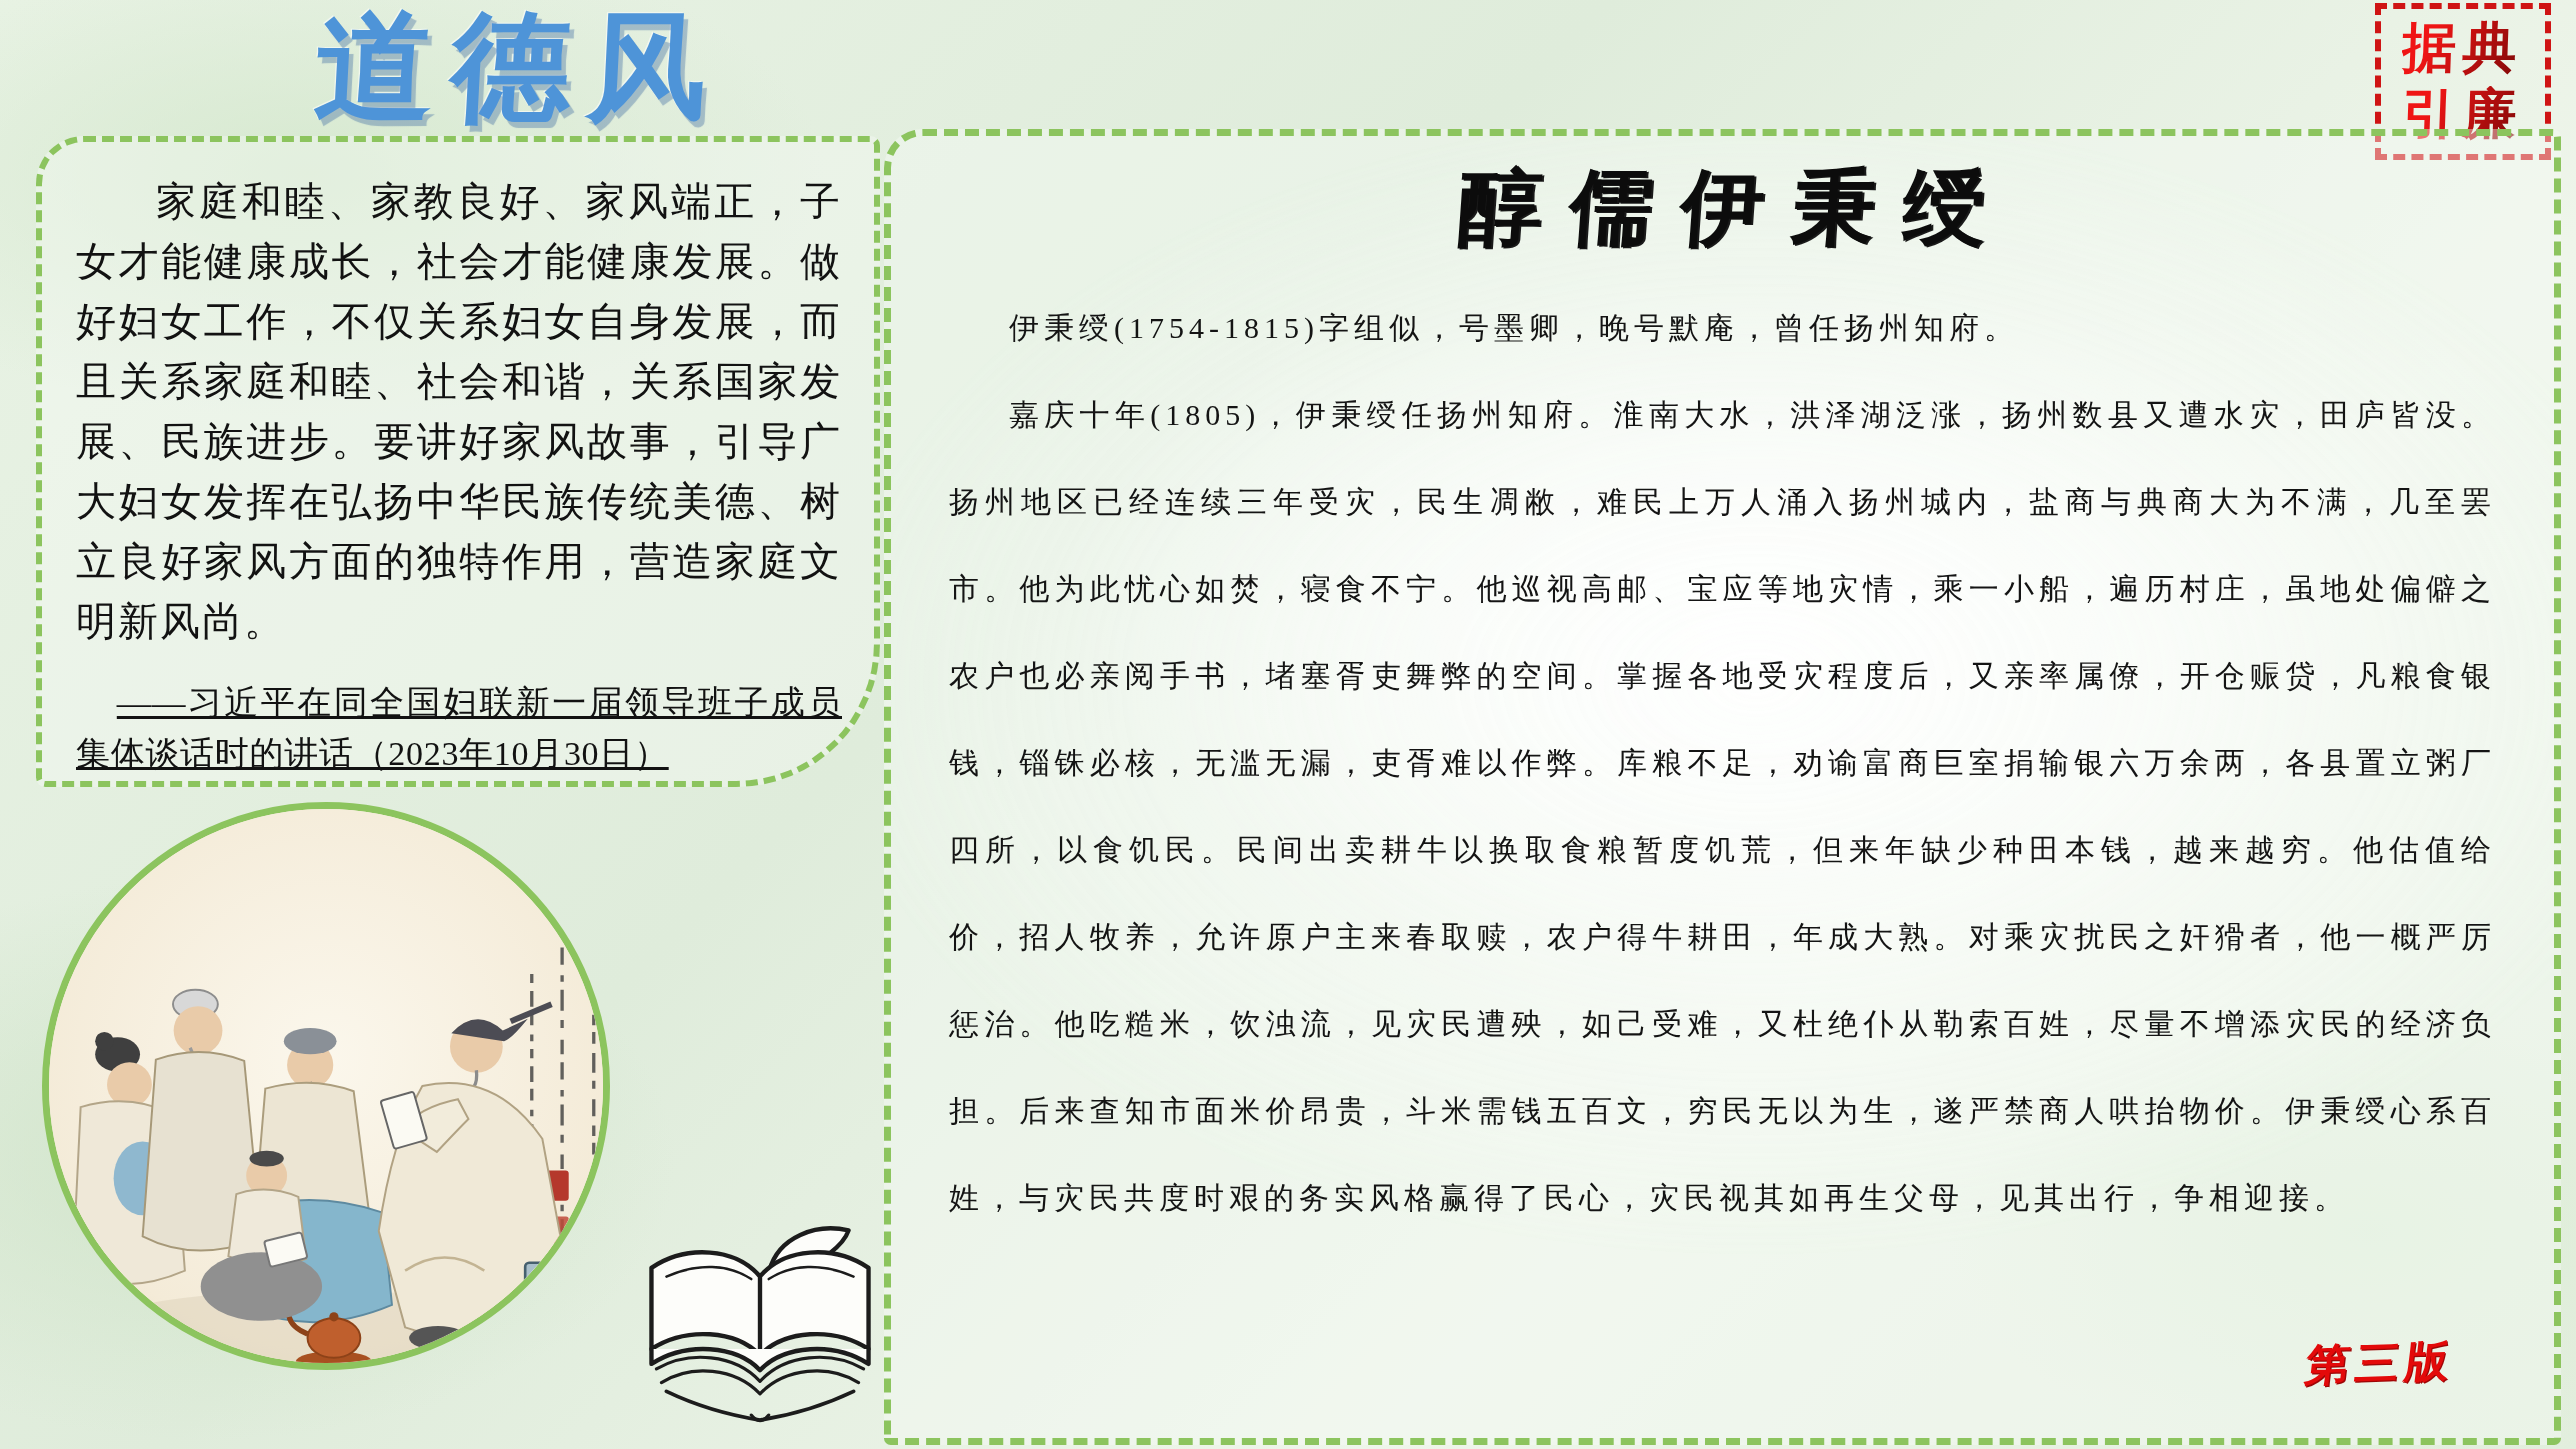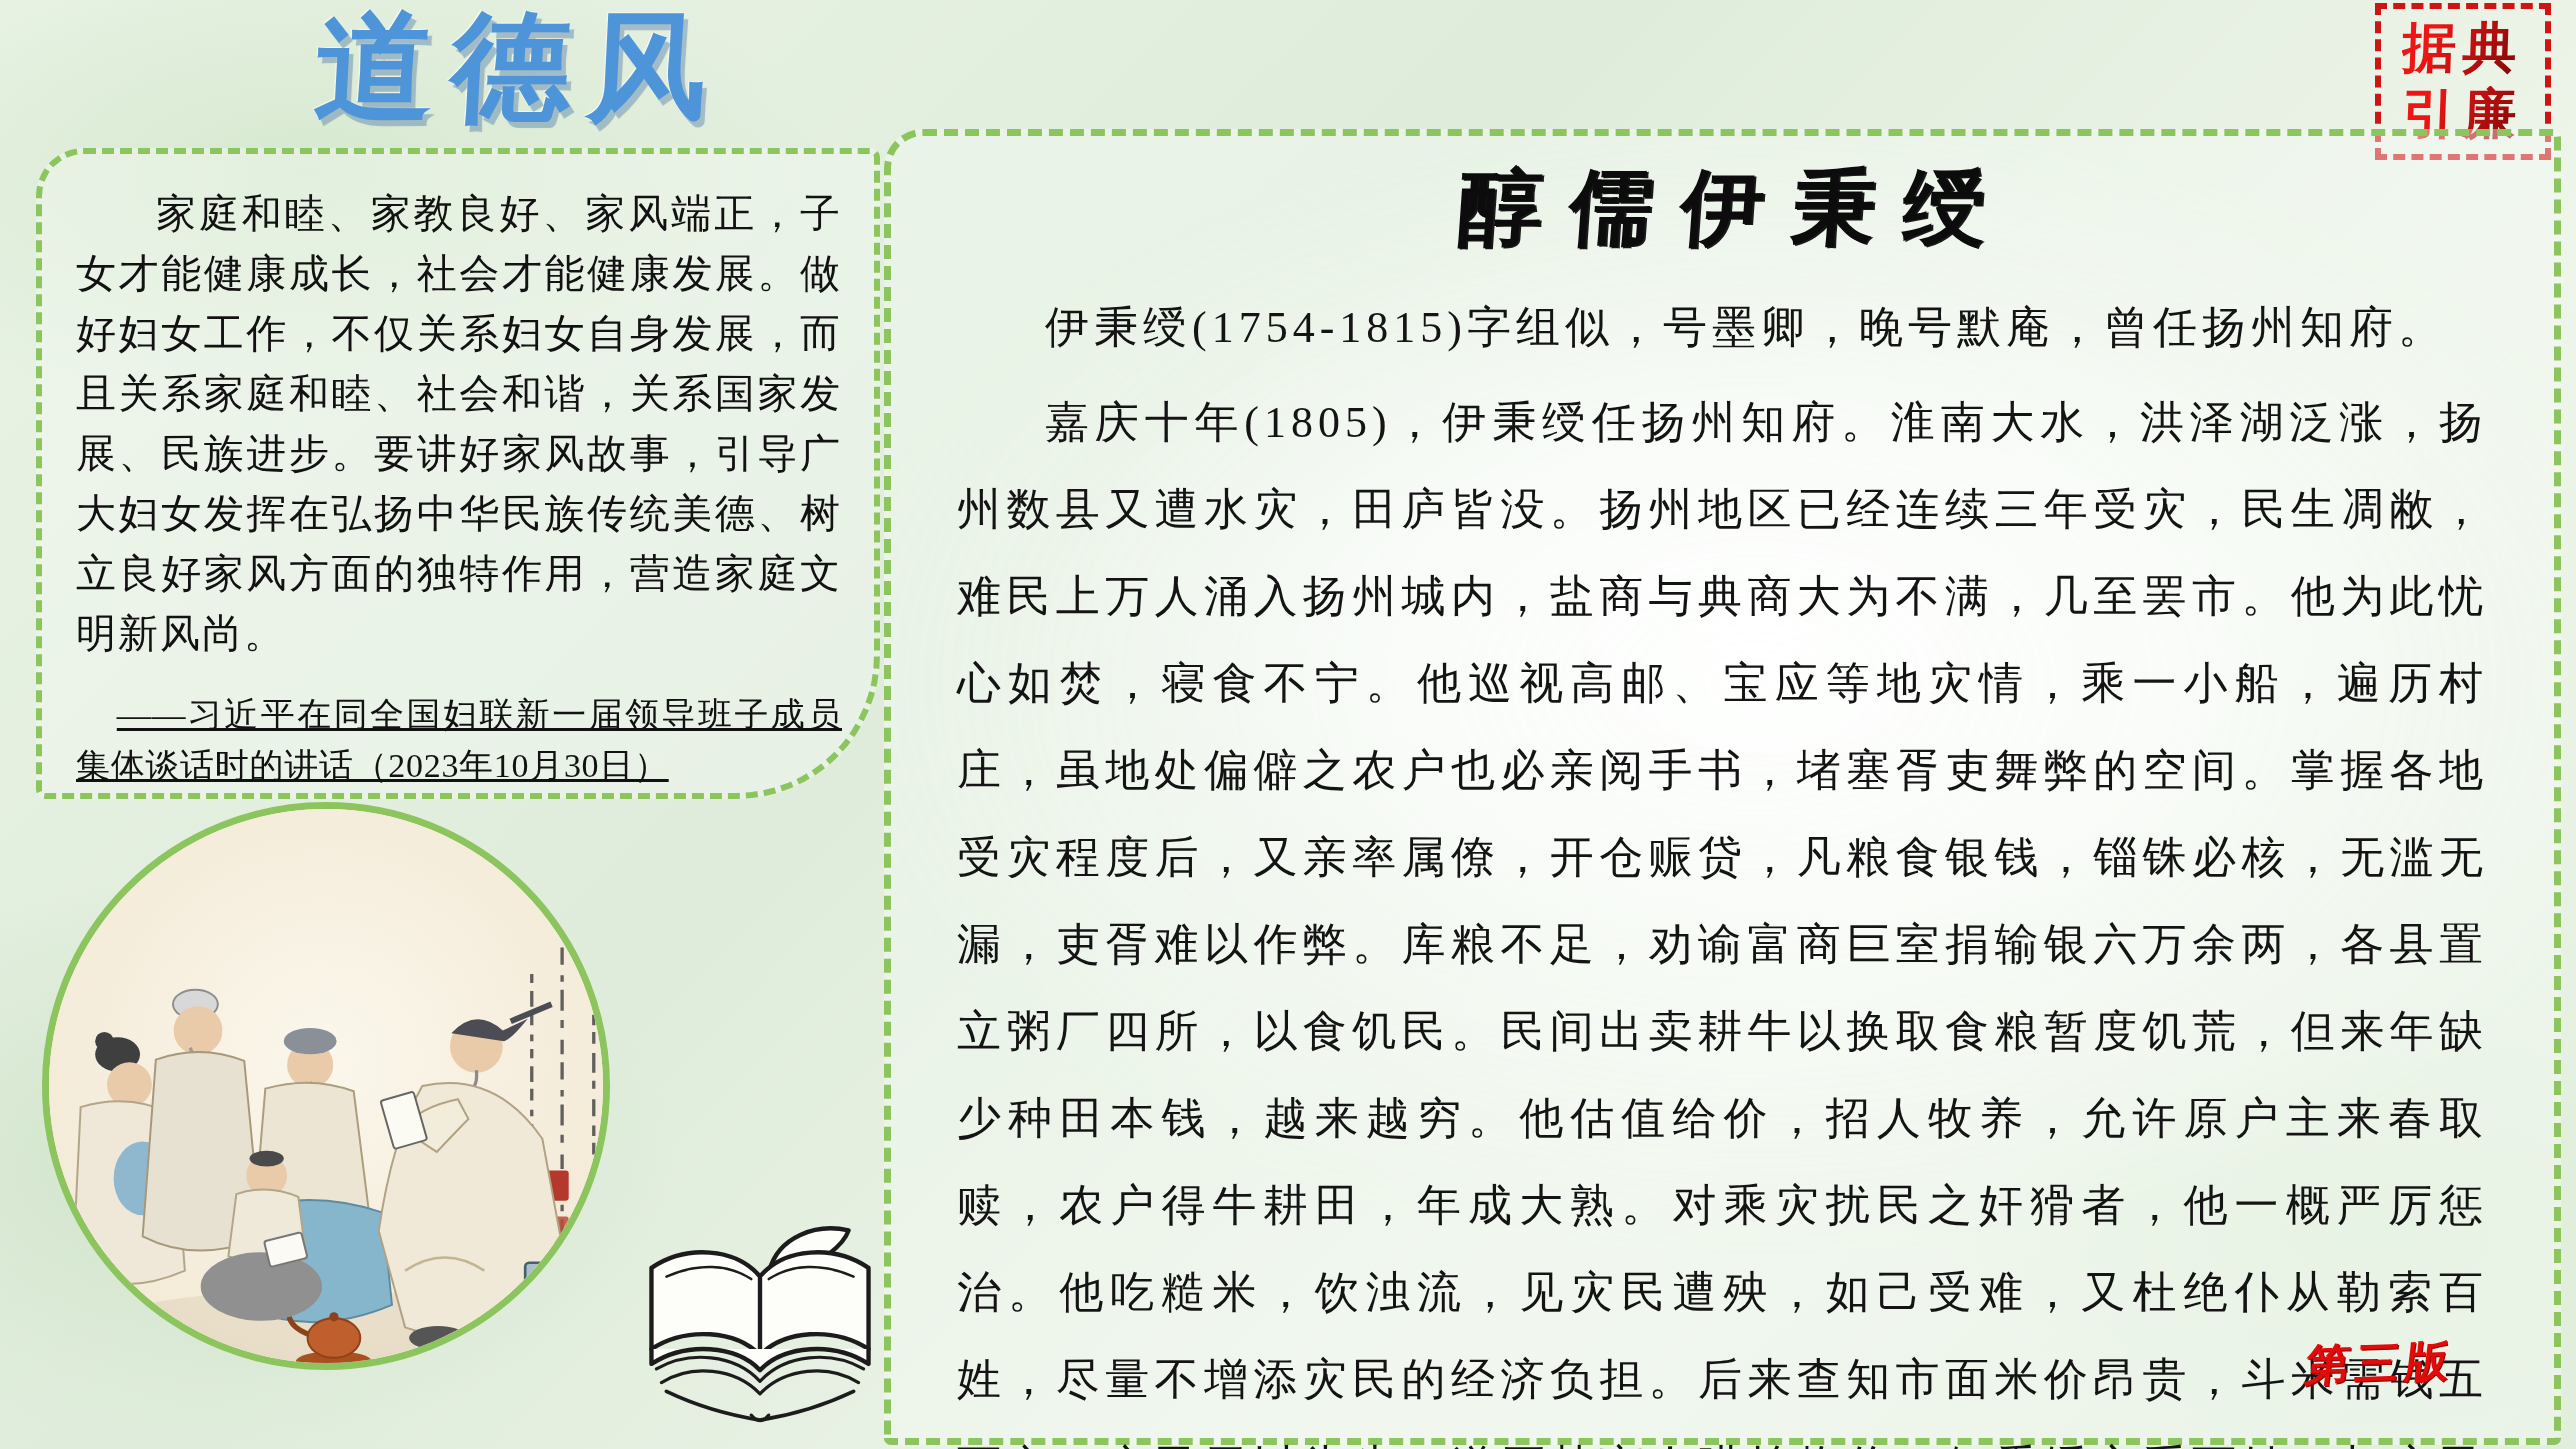--- a/index.html
+++ b/index.html
@@ -36,21 +36,21 @@
   }
   .stamp .stamp-line{
     font-size:54px;font-weight:bold;line-height:1.05;letter-spacing:6.7px;
     background:linear-gradient(115deg,#ef1515 25%,#a90d0d 70%,#7c0707 100%);
     -webkit-background-clip:text;background-clip:text;color:transparent;
     transform:skewX(-2deg);
   }
 
   
   .quote-box{
-    position:absolute;left:36px;top:148px;width:844px;height:651px;
+    position:absolute;left:36px;top:136px;width:844px;height:651px;
     border:6.7px dashed #8cc45e;box-sizing:border-box;
     border-radius:48px 9.4px 144px 9.4px;
     background:rgba(250,253,248,.35);
     padding:29.5px 32px 20px 34px;
   }
   .quote-text{
     margin:0;font-size:40px;line-height:60px;letter-spacing:2px;
     color:#121212;text-align:justify;text-indent:2em;
   }
   .quote-attribution{
@@ -81,21 +81,21 @@
     padding:10.7px 58px 17.4px 58px;
   }
   .article-title{
     margin:6.7px 0 19px 0;text-align:center;
     font-size:83px;font-weight:bold;color:#0c0c0c;
     letter-spacing:28px;text-indent:28px;
     transform:skewX(-4deg);
     text-shadow:2px 1.3px 0 #1a1a1a;
   }
   .article-body p{
-    margin:8px;font-size:44px;line-height:87px;letter-spacing:5px;
+    margin:0;font-size:30px;line-height:87px;letter-spacing:5px;
     color:#141414;text-align:justify;text-indent:2em;
   }
 
   
   .page-number{
     position:absolute;left:2306px;top:1334px;
     font-size:44px;font-weight:bold;color:#e30a0a;
     letter-spacing:5.4px;transform:skewX(-9deg) rotate(-2deg);
     text-shadow:1.3px 1.3px 0 #9d0606;
   }

